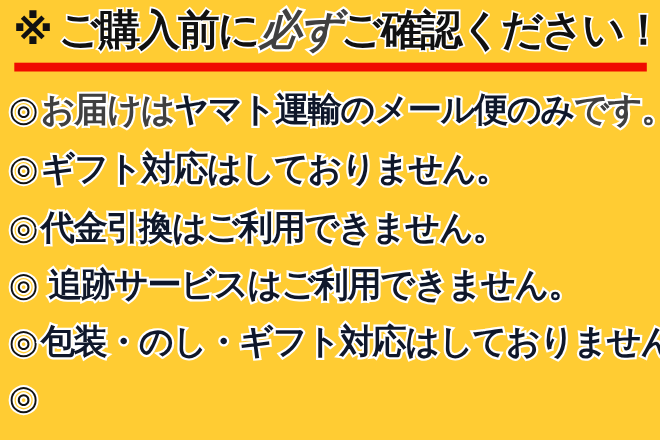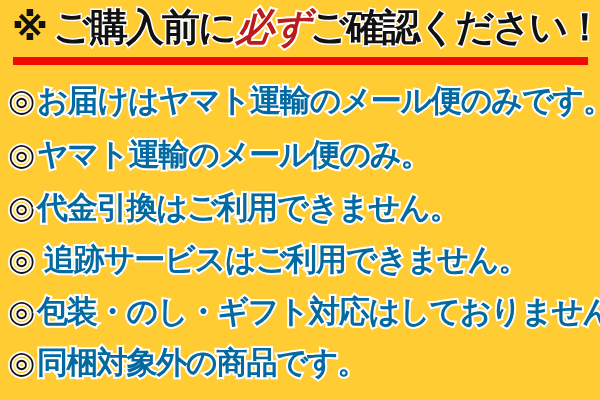--- a/index.html
+++ b/index.html
@@ -49,21 +49,21 @@
     font-size: 38px;
     font-weight: bold;
     line-height: 1;
     color: #111111;
     letter-spacing: -2px;
     -webkit-text-stroke: 3px #ffffff;
     paint-order: stroke fill;
   }
 
   .hd-txt.red {
-    color: #b91c1c;
+    color: #404040;
     font-style: italic;
     -webkit-text-stroke: 4px #ffffff;
     padding: 0 1px;
   }
 
   
   #red-rule {
     position: absolute;
     left: 13px;
     top: 57px;
@@ -95,22 +95,22 @@
 
   .seg {
     font-size: 31px;
     font-weight: bold;
     line-height: 1;
     letter-spacing: -1.2px;
     -webkit-text-stroke: 4px #ffffff;
     paint-order: stroke fill;
   }
 
-  .seg.black { color: #0369a1; }
-  .seg.red   { color: #0369a1; }
+  .seg.black { color: #404040; }
+  .seg.red   { color: #0f172a; }
 
   .sp { display: inline-block; width: 7px; }
 
   #l1 { top: 78px; }
   #l2 { top: 132px; }
   #l3 { top: 185px; }
   #l4 { top: 237px; }
   #l5 { top: 289px; }
   #l6 { top: 340px; }
 </style>
@@ -132,37 +132,36 @@
     <span class="bullet">◎</span>
     <span class="seg black">お届けは</span>
     <span class="sp"></span>
     <span class="seg red">ヤマト運輸のメール便のみ</span>
     <span class="sp"></span>
     <span class="seg black">です。</span>
   </div>
 
   <div class="line" id="l2">
     <span class="bullet">◎</span>
-    <span class="seg red">ヤマト運輸のメール便のみ。</span>
+    <span class="seg red">ギフト対応はしておりません。</span>
   </div>
 
   <div class="line" id="l3">
     <span class="bullet">◎</span>
     <span class="seg red">代金引換はご利用できません。</span>
   </div>
 
   <div class="line" id="l4">
     <span class="bullet">◎</span>
     <span class="sp"></span>
     <span class="seg red">追跡サービスはご利用できません。</span>
   </div>
 
   <div class="line" id="l5">
     <span class="bullet">◎</span>
     <span class="seg red">包装・のし・ギフト対応はしておりません。</span>
   </div>
 
   <div class="line" id="l6">
     <span class="bullet">◎</span>
-    <span class="seg red">同梱対象外の商品です。</span>
   </div>
 
 </div>
 
 </body></html>

